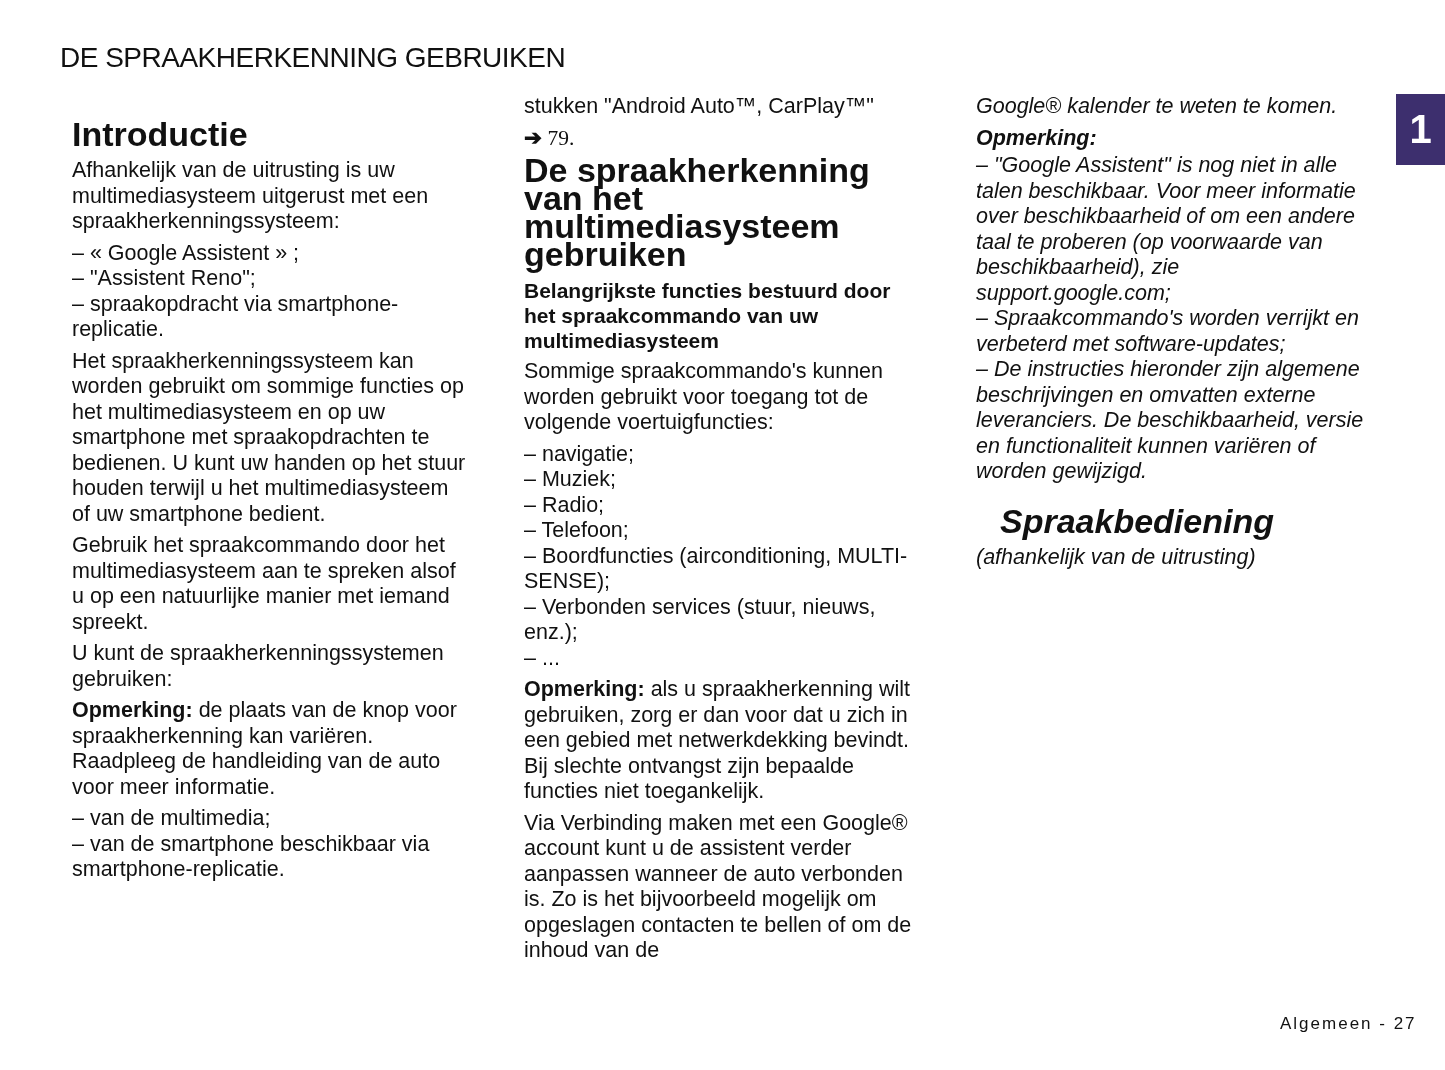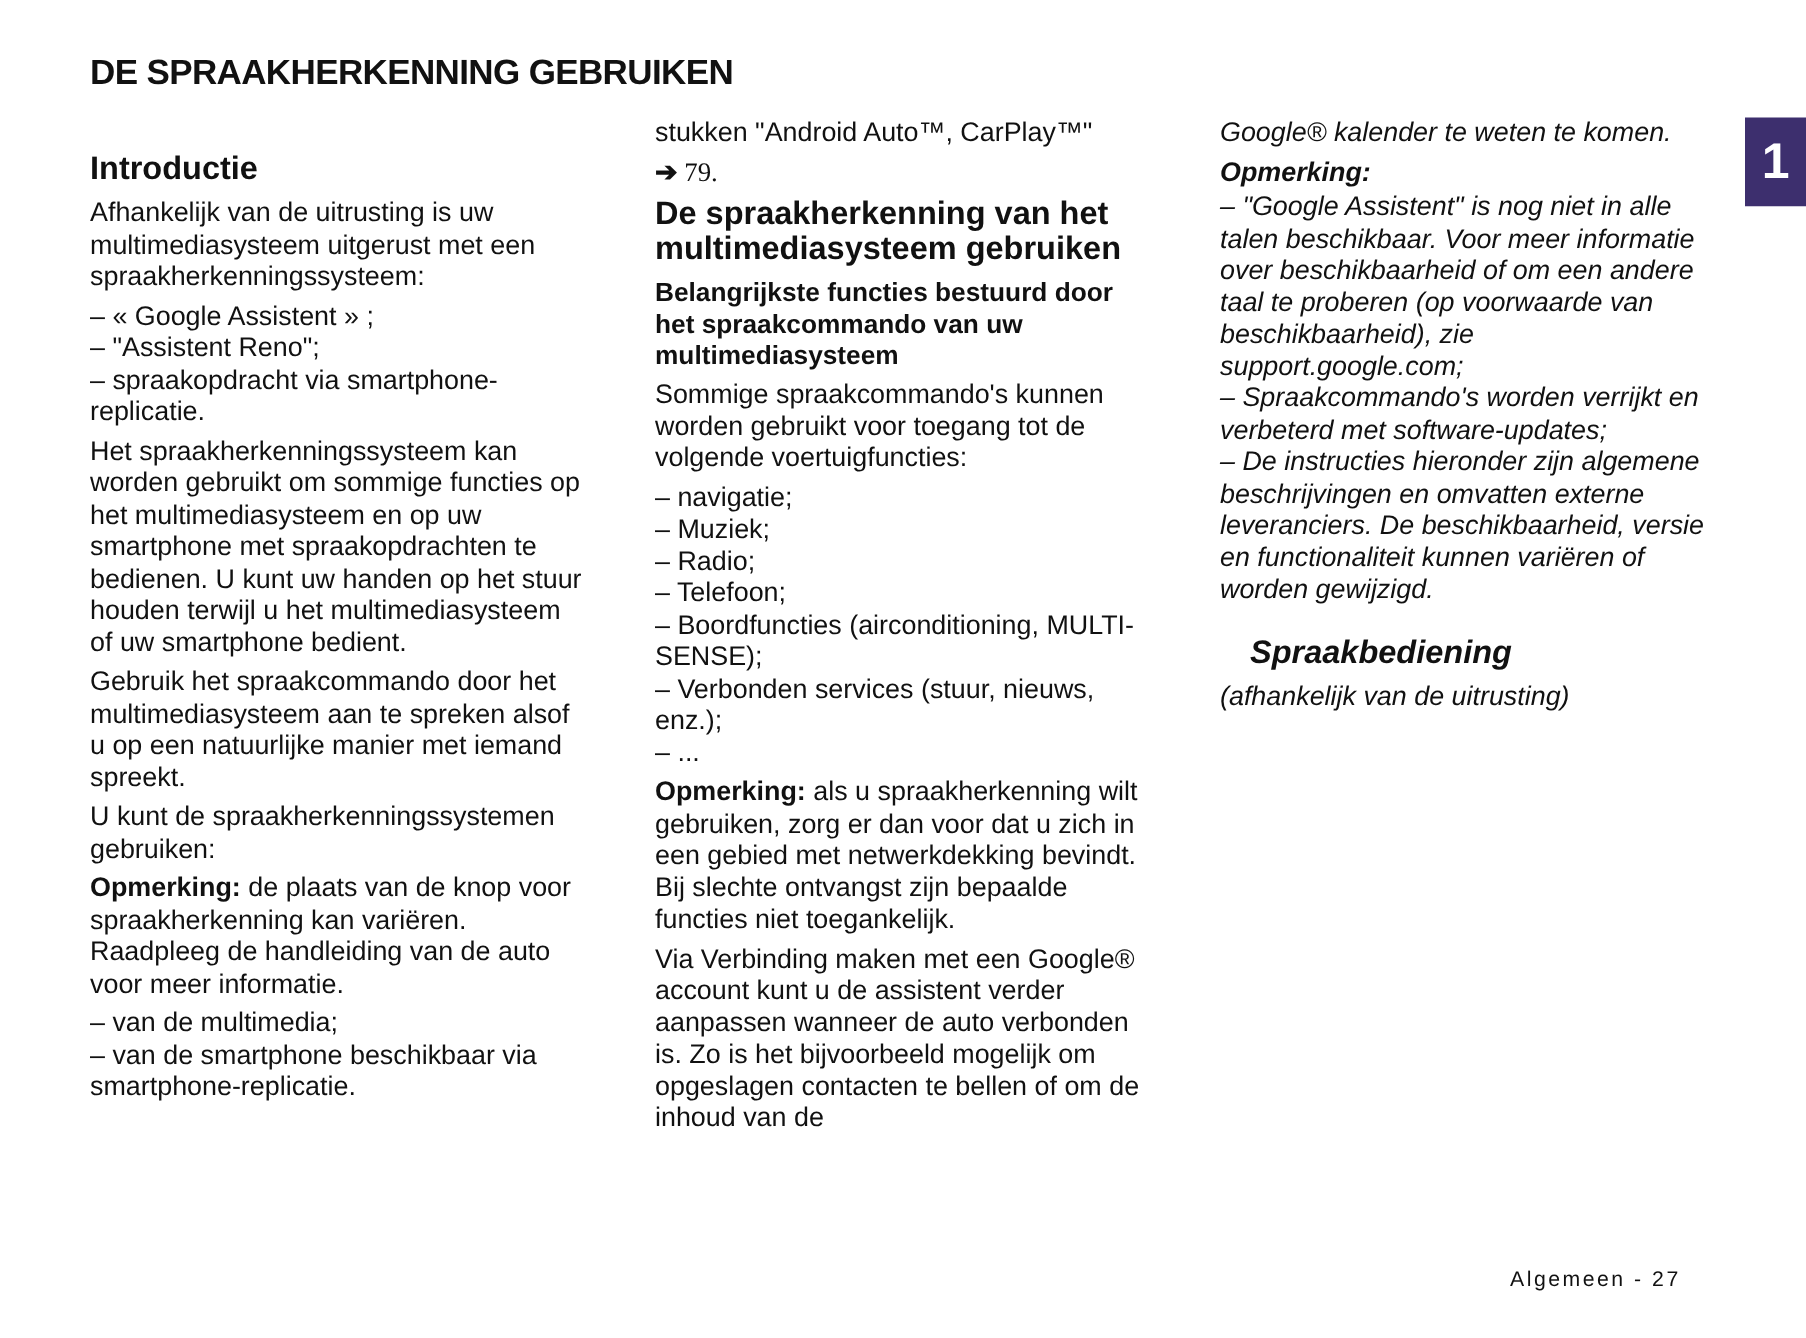--- a/index.html
+++ b/index.html
@@ -2,52 +2,52 @@
 <html><head>
   <meta charset="utf-8">
   <style>
     html, body { margin: 0; padding: 0; background: #ffffff; }
     body {
       width: 1445px; height: 1070px; position: relative; overflow: hidden;
       font-family: "Liberation Sans", "DejaVu Sans", sans-serif;
       color: #111111;
     }
     .page-title {
-      position: absolute; left: 72px; top: 42px;
-      font-size: 28px; font-weight: bold; letter-spacing: -0.5px;
+      position: absolute; left: 60px; top: 42px;
+      font-size: 28px; font-weight: normal; letter-spacing: -0.5px;
       margin: 0;
     }
     .column {
       position: absolute; top: 94px; width: 400px;
       font-size: 21.5px; line-height: 25.5px;
     }
     .col1 { left: 72px; width: 400px; }
     .col2 { left: 524px; width: 400px; }
     .col3 { left: 976px; width: 400px; font-style: italic; }
     .h2 {
-      font-size: 26px; font-weight: bold; line-height: 28px;
+      font-size: 34px; font-weight: bold; line-height: 28px;
       margin: 0 0 10px 0;
     }
     .h3 {
       font-size: 21px; font-weight: bold; line-height: 25px;
       margin: 0 0 6px 0;
     }
     p { margin: 0 0 6px 0; }
     .list { margin: 0 0 6px 0; padding: 0; list-style: none; }
     .list li { margin: 0; }
     .b { font-weight: bold; }
     .arrow { font-weight: bold; }
     .side-tab {
       position: absolute; left: 1396px; top: 94px; width: 49px; height: 71px;
       background: #3d2f6e; color: #ffffff;
       display: flex; align-items: center; justify-content: center;
       font-size: 40px; font-weight: bold;
     }
     .footer {
-      position: absolute; left: 1208px; top: 1014px;
+      position: absolute; left: 1280px; top: 1014px;
       font-size: 17px; letter-spacing: 2px;
     }
   </style>
 </head>
 <body>
 
 <h1 class="page-title">DE SPRAAKHERKENNING GEBRUIKEN</h1>
 
 <div class="side-tab">1</div>
 

